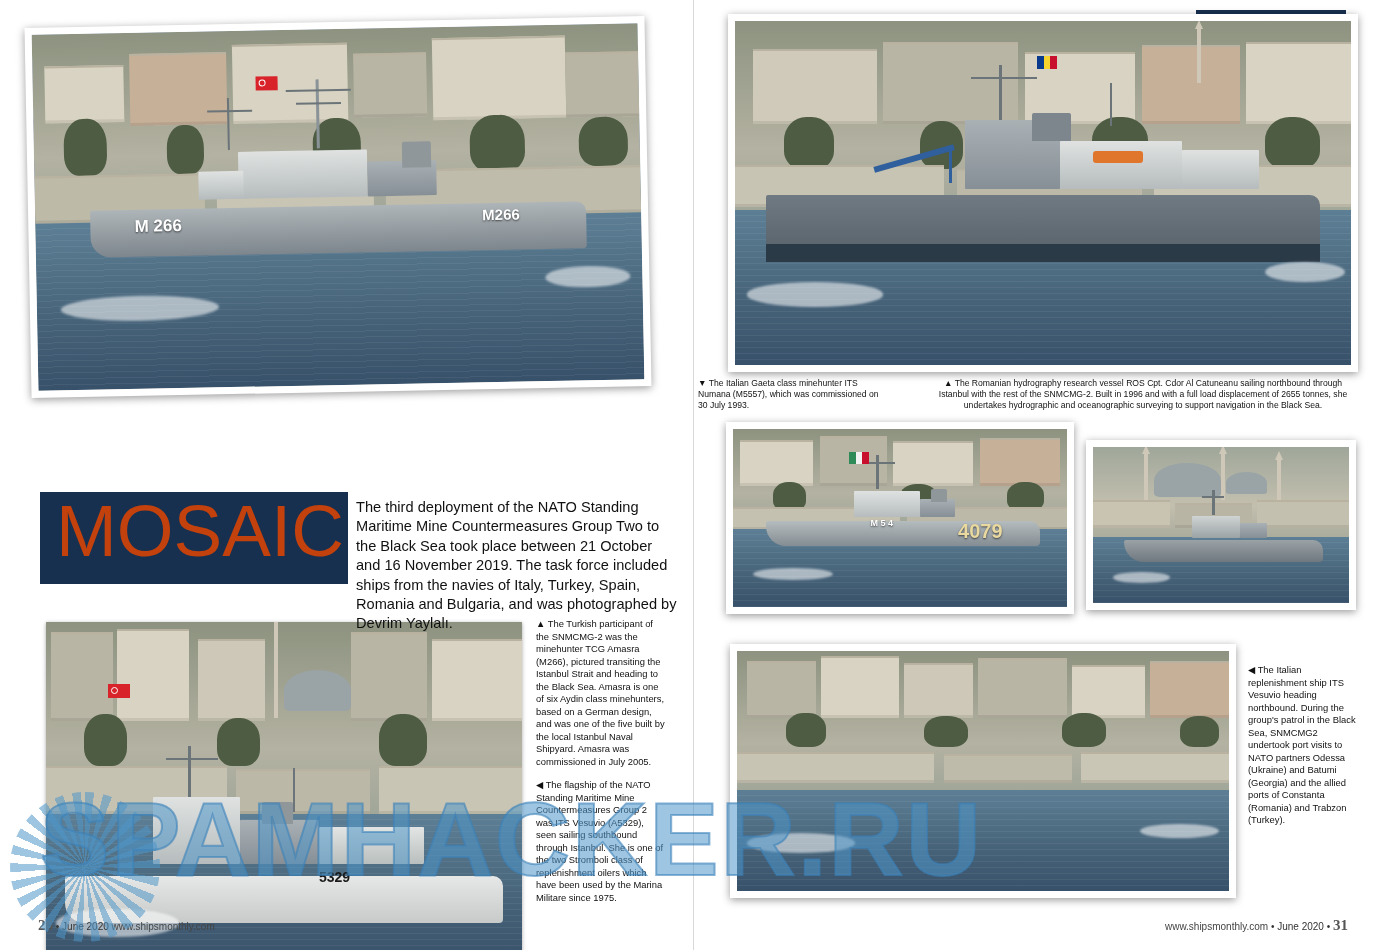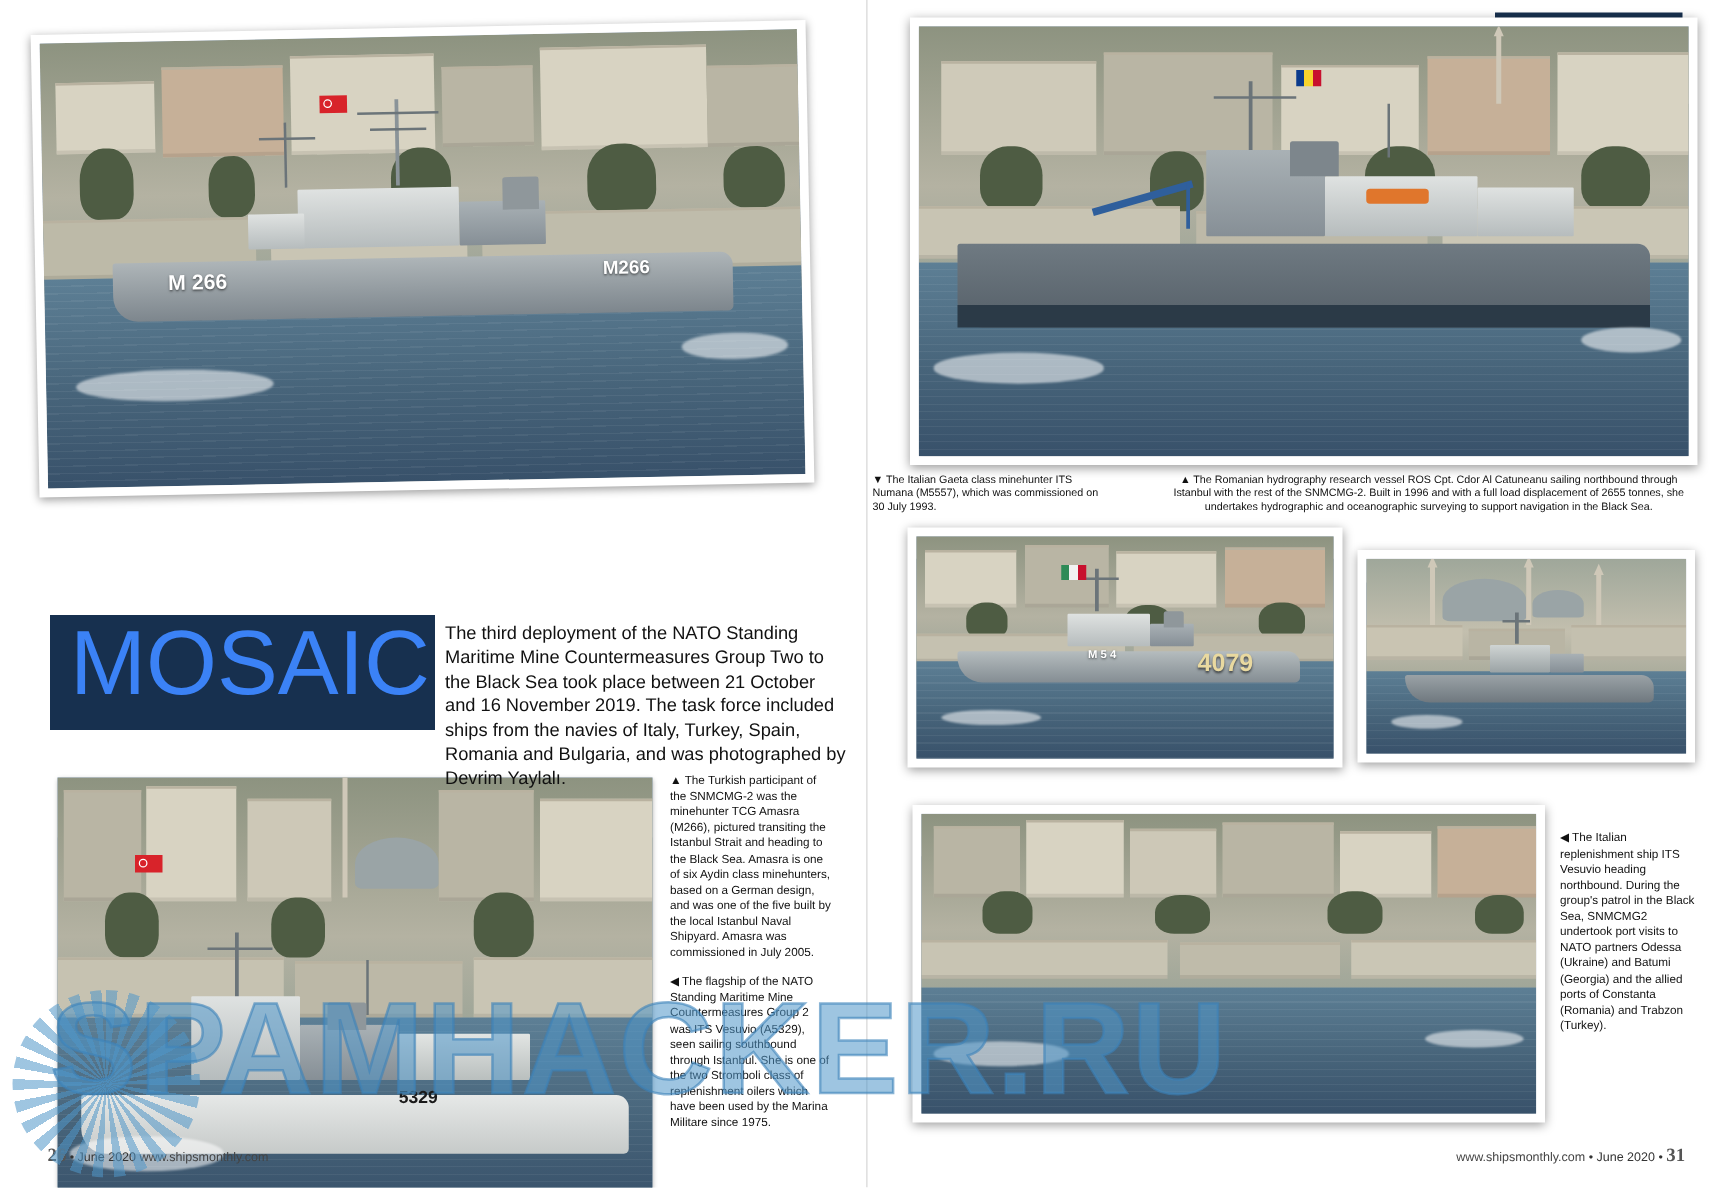--- a/index.html
+++ b/index.html
@@ -135,21 +135,21 @@
     width: 308px; height: 92px;
     background: #17304f;
   }
   #mosaic-title {
     position: absolute;
     left: 56px; top: 494px;
     font-family: "Liberation Sans", sans-serif;
     font-size: 73px;
     font-weight: 300;
     letter-spacing: 0px;
-    color: #3b82f6;
+    color: #c2410c;
     line-height: 1;
   }
   #standfirst {
     position: absolute;
     left: 356px; top: 498px; width: 322px;
     font-size: 14.6px;
     line-height: 1.33;
     color: #111;
   }
 

